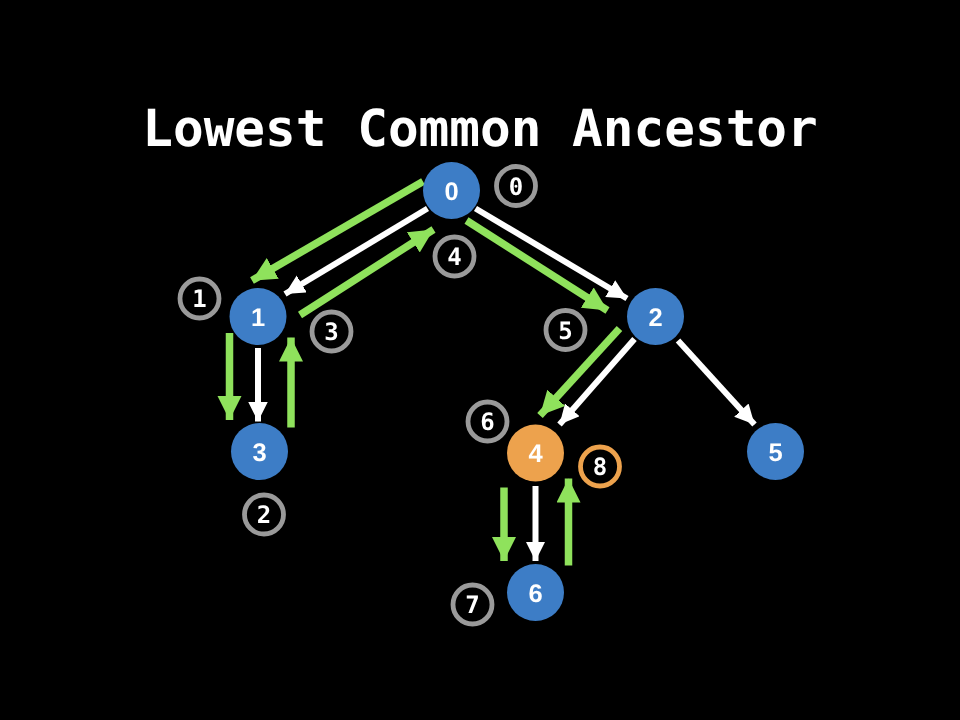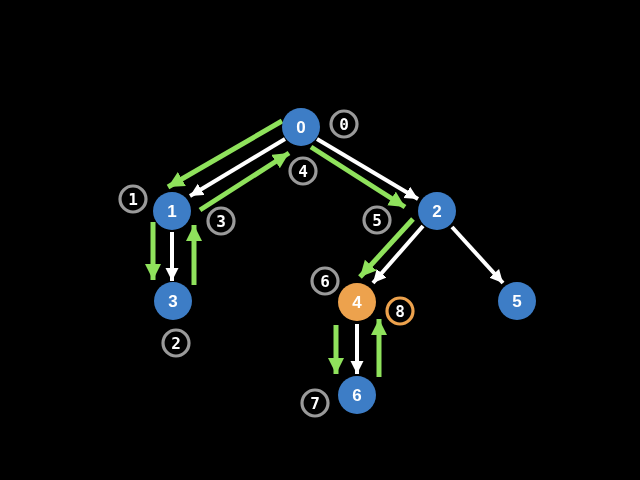--- a/index.html
+++ b/index.html
@@ -32,20 +32,21 @@
   #diagram {
     position: absolute;
     top: 0;
     left: 0;
   }
 </style>
 </head>
 <body>
 
 <div id="stage">
+  <div id="title">Lowest Common Ancestor</div>
   <svg id="diagram" width="640" height="480" viewBox="0 0 640 480">
       <defs>
         <marker id="arrow-white" markerUnits="userSpaceOnUse" markerWidth="15" markerHeight="14" refX="13" refY="6.5" orient="auto">
           <path d="M0,0 L13,6.5 L0,13 Z" fill="#ffffff"></path>
         </marker>
         <marker id="arrow-green" markerUnits="userSpaceOnUse" markerWidth="18" markerHeight="17" refX="16" refY="8" orient="auto">
           <path d="M0,0 L16,8 L0,16 Z" fill="#8fe25c"></path>
         </marker>
       </defs>
       <g>

